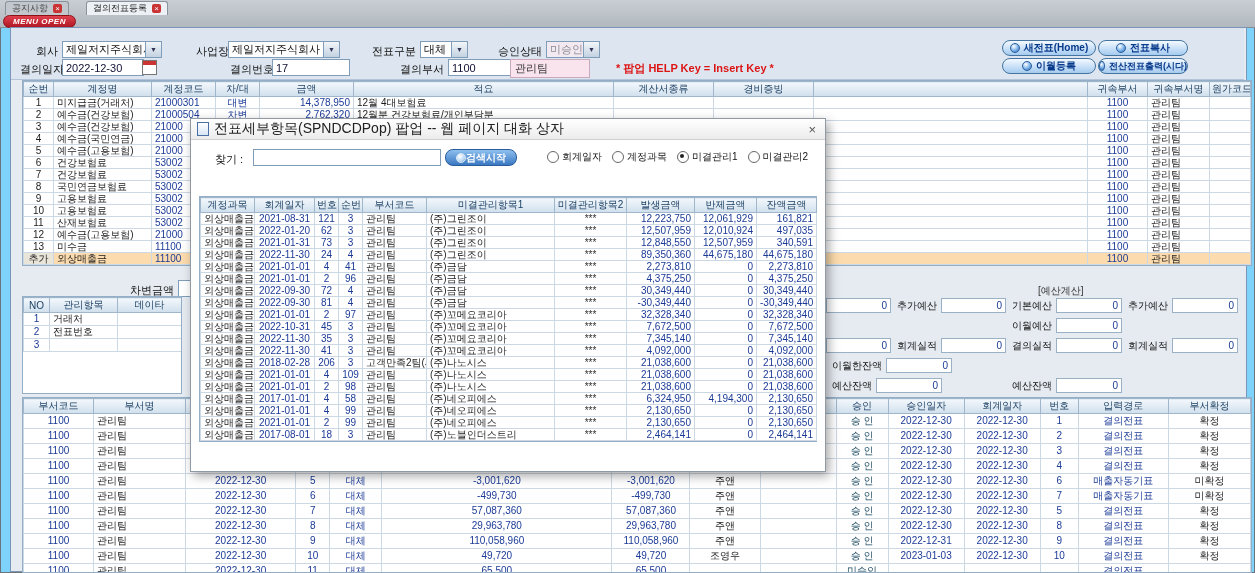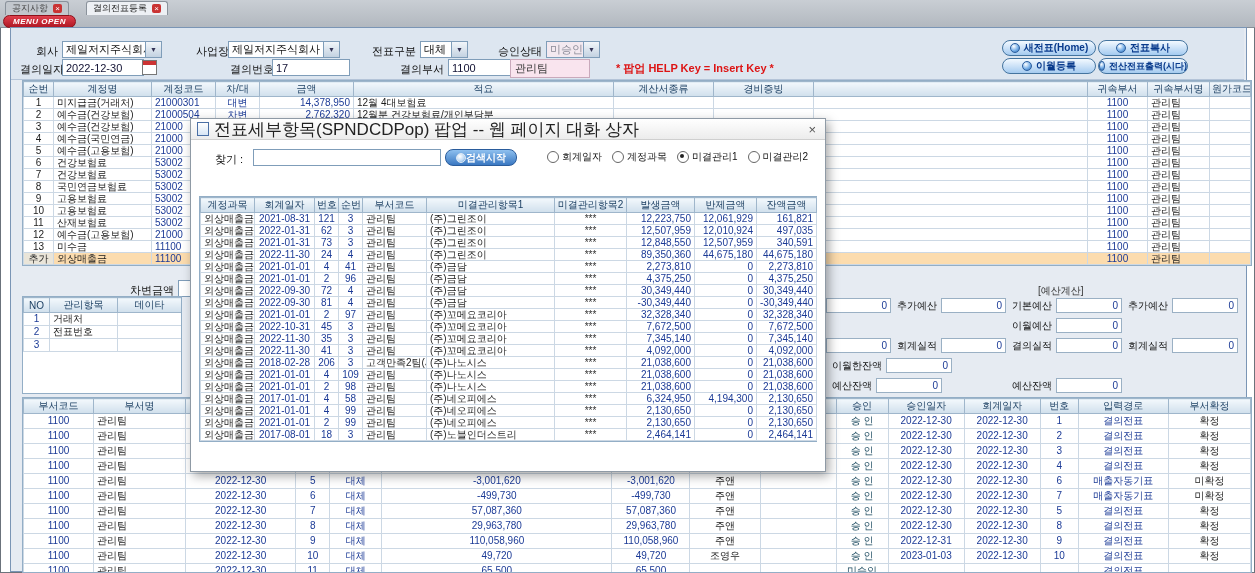--- a/index.html
+++ b/index.html
@@ -1,17 +1,17 @@
 <!DOCTYPE html>
 <html><head>
 <meta charset="utf-8">
 <style>
   html,body{margin:0;padding:0;}
   body{font-family:"Liberation Sans","DejaVu Sans",sans-serif;background:#9aa0a8;}
-  .stage{position:relative;width:1255px;height:573px;background:#ffffff;overflow:hidden;
+  .stage{position:relative;width:1255px;height:573px;background:#7dd3fc;overflow:hidden;
          box-shadow:inset 0 0 0 1px #6b737c;font-size:11px;color:#111;}
   
   .topbar{position:absolute;left:0;top:0;width:100%;height:27px;
           background:linear-gradient(#c9ced4,#b2b8bf);border-bottom:1px solid #858d96;}
   .tab{position:absolute;top:1px;height:13px;display:flex;align-items:center;padding:0 6px;
        border:1px solid #8a929b;border-bottom:none;border-radius:3px 3px 0 0;
        background:#c2c7cd;color:#444;font-size:9px;cursor:default;}
   .tab.active{background:#edf0f4;color:#222;}
   .tab-close{display:inline-block;width:9px;height:9px;margin-left:5px;background:#c93333;
              color:#fff;font-size:8px;line-height:9px;text-align:center;border-radius:2px;}
@@ -83,21 +83,21 @@
   .brow .bfield:first-child{margin-left:0;}
   .bfield{display:inline-block;width:58px;height:13px;border:1px solid #9ab0c4;background:#fff;
           font-size:10px;color:#1b3a96;text-align:right;padding:0 3px;line-height:13px;}
   
   .popup{position:absolute;left:190px;top:118px;width:634px;height:352px;background:#fff;
          border:1px solid #8f9aa5;box-shadow:3px 4px 10px rgba(0,0,0,.35);z-index:50;}
   .popup-title{height:20px;background:linear-gradient(#ffffff,#ececec);border-bottom:1px solid #cfcfcf;
                display:flex;align-items:center;padding:0 6px;}
   .doc-icon{display:inline-block;width:10px;height:12px;border:1px solid #4a6fa5;
             background:linear-gradient(#fff,#d8e6f5);margin-right:5px;}
-  .popup-title-text{flex:1;font-size:17px;color:#222;white-space:nowrap;overflow:hidden;}
+  .popup-title-text{flex:1;font-size:14px;color:#222;white-space:nowrap;overflow:hidden;}
   .popup-close{font-size:13px;color:#555;line-height:13px;padding:0 3px;cursor:default;}
   .popup-body{position:relative;height:330px;}
   .search-label{position:absolute;left:24px;top:12px;font-size:11px;color:#111;}
   .search-input{position:absolute;left:62px;top:9px;width:182px;height:15px;border:1px solid #7f9db9;
                 font-size:11px;padding:0 2px;font-family:inherit;}
   .pbtn{display:flex;align-items:center;justify-content:center;gap:0;height:15px;
         background:linear-gradient(#8ec0ef,#3a78c2);border:1px solid #2a5c9c;border-radius:8px;
         color:#fff;font-size:10px;font-weight:bold;padding:0 10px;cursor:default;white-space:nowrap;}
   .pbtn-ico{display:inline-block;width:8px;height:8px;border-radius:50%;border:1px solid #dfeaf5;
             background:radial-gradient(circle at 35% 30%,#fff,#bcd8f4 60%,#5b93cc);}
@@ -798,21 +798,21 @@
                 <td>3</td>
                 <td>관리팀</td>
                 <td>(주)그린조이</td>
                 <td>***</td>
                 <td>12,223,750</td>
                 <td>12,061,929</td>
                 <td>161,821</td>
               </tr>
               <tr>
                 <td>외상매출금</td>
-                <td>2022-01-31</td>
+                <td>2022-01-20</td>
                 <td>62</td>
                 <td>3</td>
                 <td>관리팀</td>
                 <td>(주)그린조이</td>
                 <td>***</td>
                 <td>12,507,959</td>
                 <td>12,010,924</td>
                 <td>497,035</td>
               </tr>
               <tr>

